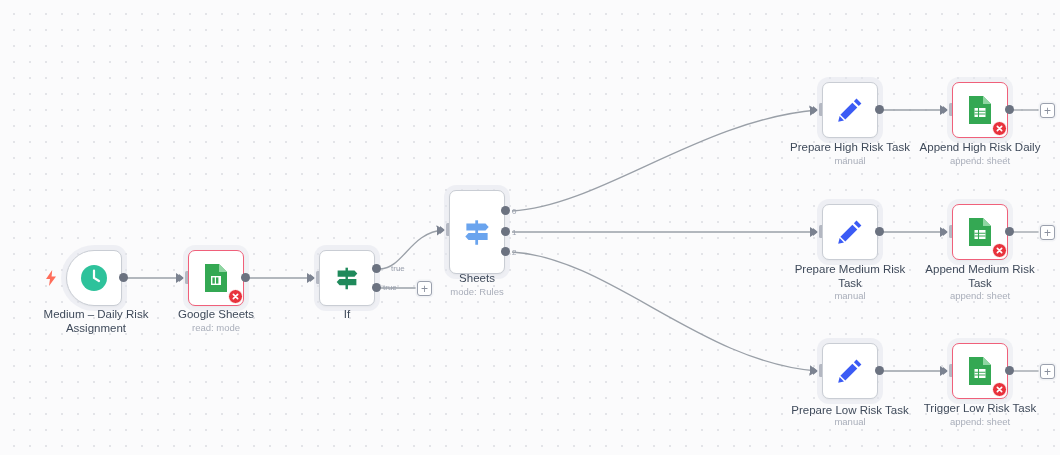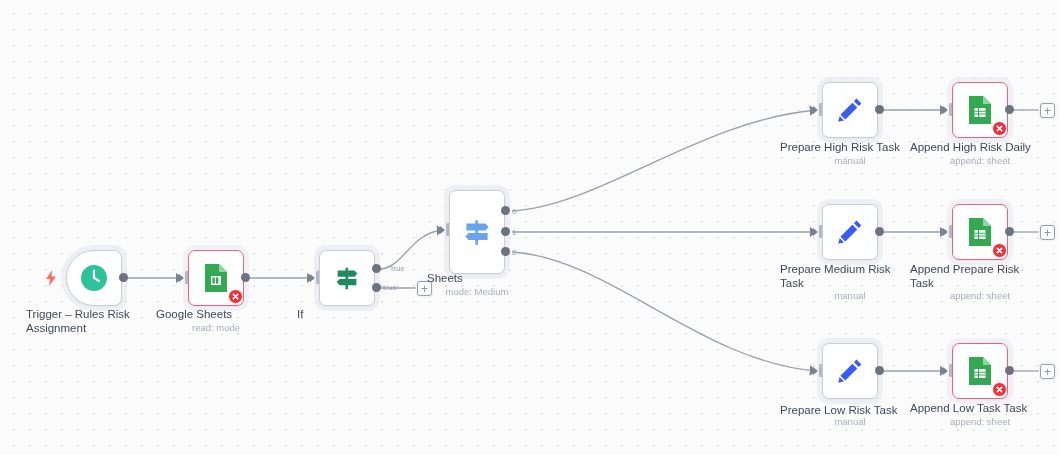--- a/index.html
+++ b/index.html
@@ -36,21 +36,21 @@
     box-shadow:0 0 0 5px rgba(232,233,238,.55), 0 1px 2px rgba(40,45,60,.10);
   }
   .box.trigger{
     border-top-left-radius:28px;border-bottom-left-radius:28px;
     border-top-right-radius:8px;border-bottom-right-radius:8px;
   }
 
   
   .label{
     position:absolute;
-    text-align:left;
+    text-align:center;
     color:#3f4a5a;
     font-size:11.5px;
     line-height:13.5px;
     font-weight:400;
     white-space:pre-line;
   }
   .sublabel{
     position:absolute;
     text-align:center;
     color:#a9aeba;
@@ -147,21 +147,21 @@
   <div class="node">
     <div class="box trigger" style="left:66px;top:250px;">
       <span>
         <svg width="30" height="30" viewBox="0 0 30 30" class="icon">
           <circle cx="15" cy="15" r="13" fill="#2ec29b"></circle>
           <path d="M15 7.5 V15 L20 18" stroke="#ffffff" stroke-width="2.2" fill="none" stroke-linecap="round"></path>
         </svg>
       </span>
     </div>
     <div class="port" style="left:119px;top:273px;"></div>
-    <div class="label" style="left:26px;top:308px;width:140px;">Trigger – Rules Risk
+    <div class="label" style="left:26px;top:308px;width:140px;">Medium – Daily Risk
 Assignment</div>
   </div>
 
   <div class="node">
     <div class="inarrow" style="left:179px;top:274px;"></div>
     <div class="inport" style="left:185px;top:271px;"></div>
     <div class="box err" style="left:188px;top:250px;">
       <span>
         <svg width="26" height="30" viewBox="0 0 26 30" class="icon">
           <path d="M2 1 h14 l8 8 v20 h-22 z" fill="#34a853"></path>
@@ -214,21 +214,21 @@
         </svg>
       </span>
     </div>
     <div class="port" style="left:501px;top:206px;"></div>
     <div class="portlabel" style="left:512px;top:207px;">0</div>
     <div class="port" style="left:501px;top:227px;"></div>
     <div class="portlabel" style="left:512px;top:228px;">1</div>
     <div class="port" style="left:501px;top:247px;"></div>
     <div class="portlabel" style="left:512px;top:248px;">2</div>
     <div class="label" style="left:427px;top:272px;width:100px;">Sheets</div>
-    <div class="sublabel" style="left:427px;top:286px;width:100px;">mode: Medium</div>
+    <div class="sublabel" style="left:427px;top:286px;width:100px;">mode: Rules</div>
   </div>
 
   <div class="node">
     <div class="inarrow" style="left:813px;top:106px;"></div>
     <div class="inport" style="left:819px;top:103px;"></div>
     <div class="box" style="left:822px;top:82px;">
       <span>
         <svg width="30" height="30" viewBox="0 0 30 30" class="icon">
           <path d="M21.5 3.6 l4.9 4.9 -2.6 2.6 -4.9 -4.9 z" fill="#3b5bf5"></path>
           <path d="M17.4 7.7 l4.9 4.9 -12 12 -4.9 -4.9 z" fill="#3b5bf5"></path>
@@ -299,21 +299,21 @@
           </g>
         </svg>
       </span>
       <span class="errbadge" style="left:39px;top:38px;">
         <svg width="9" height="9" viewBox="0 0 10 10">
           <path d="M2.6 2.6 L7.4 7.4 M7.4 2.6 L2.6 7.4" stroke="#fff" stroke-width="1.8" stroke-linecap="round"></path>
         </svg>
       </span>
     </div>
     <div class="port" style="left:1005px;top:227px;"></div>
-    <div class="label" style="left:910px;top:263px;width:140px;">Append Prepare Risk
+    <div class="label" style="left:910px;top:263px;width:140px;">Append Medium Risk
 Task</div>
     <div class="sublabel" style="left:910px;top:290px;width:140px;">append: sheet</div>
     <div class="plus" style="left:1040px;top:225px;">+</div>
   </div>
 
   <div class="node">
     <div class="inarrow" style="left:813px;top:367px;"></div>
     <div class="inport" style="left:819px;top:364px;"></div>
     <div class="box" style="left:822px;top:343px;">
       <span>
@@ -343,18 +343,18 @@
           </g>
         </svg>
       </span>
       <span class="errbadge" style="left:39px;top:38px;">
         <svg width="9" height="9" viewBox="0 0 10 10">
           <path d="M2.6 2.6 L7.4 7.4 M7.4 2.6 L2.6 7.4" stroke="#fff" stroke-width="1.8" stroke-linecap="round"></path>
         </svg>
       </span>
     </div>
     <div class="port" style="left:1005px;top:366px;"></div>
-    <div class="label" style="left:910px;top:402px;width:140px;">Append Low Task Task</div>
+    <div class="label" style="left:910px;top:402px;width:140px;">Trigger Low Risk Task</div>
     <div class="sublabel" style="left:910px;top:416px;width:140px;">append: sheet</div>
     <div class="plus" style="left:1040px;top:364px;">+</div>
   </div>
 
 </div>
 
 </body></html>

